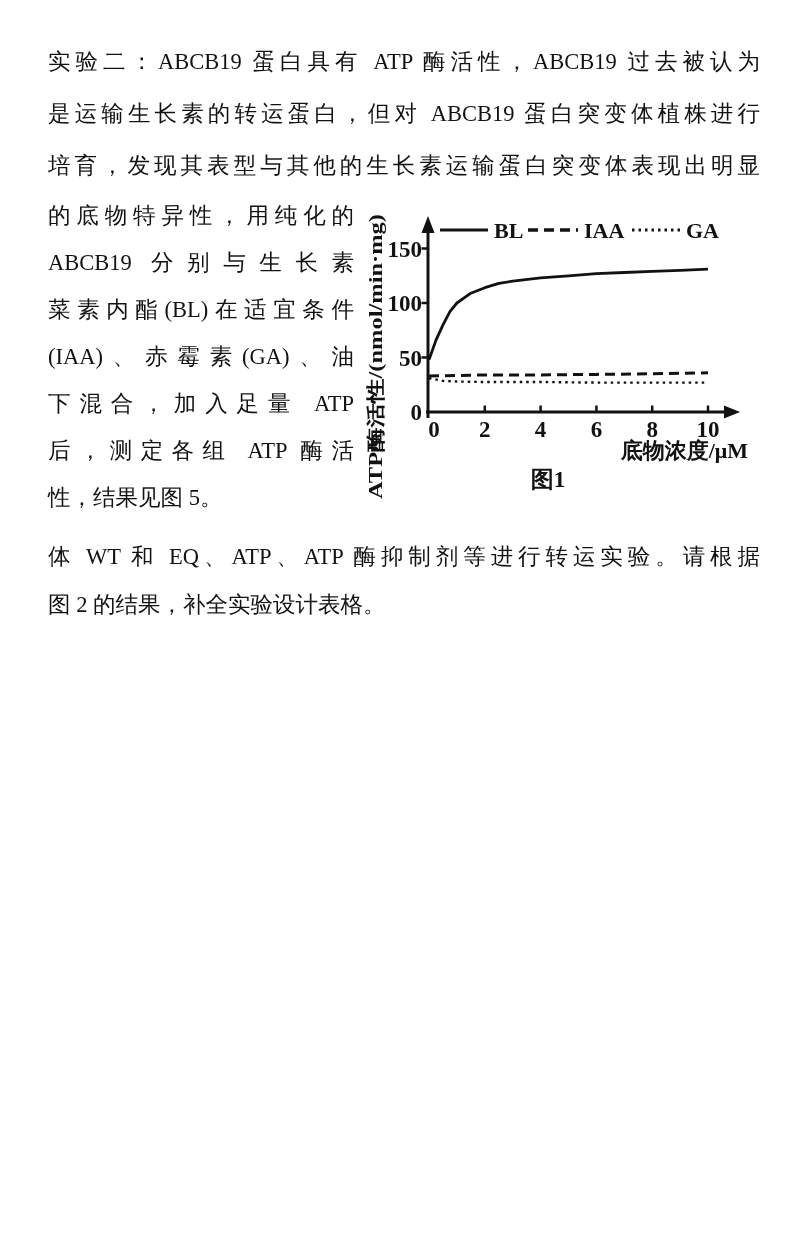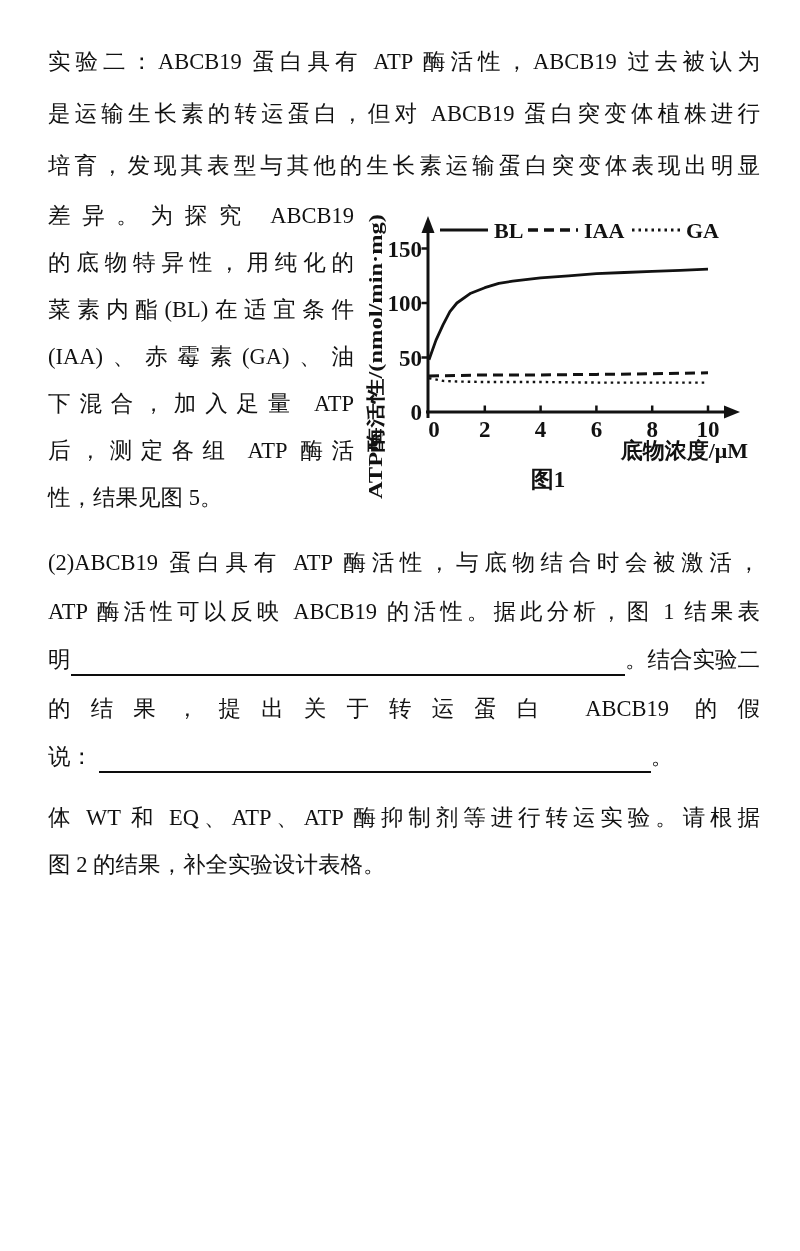--- a/index.html
+++ b/index.html
@@ -38,22 +38,22 @@
 <div class="page">
 
   <div>
     <div class="line j">实验二：ABCB19 蛋白具有 ATP 酶活性，ABCB19 过去被认为</div>
     <div class="line j">是运输生长素的转运蛋白，但对 ABCB19 蛋白突变体植株进行</div>
     <div class="line j">培育，发现其表型与其他的生长素运输蛋白突变体表现出明显</div>
   </div>
 
   <div class="row">
     <div class="col-left">
-      <div class="line j">差异。为探究 ABCB19</div>
       <div class="line j">的底物特异性，用纯化的</div>
+      <div class="line j">ABCB19 分别与生长素</div>
       <div class="line j">菜素内酯(BL)在适宜条件</div>
       <div class="line j">(IAA)、赤霉素(GA)、油</div>
       <div class="line j">下混合，加入足量 ATP</div>
       <div class="line j">后，测定各组 ATP 酶活</div>
       <div class="line">性，结果见图 5。</div>
     </div>
     <div class="fig">
       <svg id="figure-svg" width="412" height="300" viewBox="0 0 412 300">
           <line x1="72" y1="212" x2="72" y2="24" class="stroke" stroke-width="3"></line>
           <polygon points="72,10 65.5,27 78.5,27" fill="#121212"></polygon>
@@ -86,34 +86,19 @@
           <text x="228" y="32" font-size="22" text-anchor="start" font-weight="600">IAA</text>
           <line x1="276" y1="24" x2="324" y2="24" class="stroke" stroke-width="2.8" stroke-dasharray="2.5 4"></line>
           <text x="330" y="32" font-size="22" text-anchor="start" font-weight="600">GA</text>
           <text x="0" y="0" font-size="19" text-anchor="start" font-weight="600" transform="translate(26,293) rotate(-90)" textLength="285" lengthAdjust="spacingAndGlyphs">ATP酶活性/(nmol/min·mg)</text>
           <text x="392" y="252" font-size="22" text-anchor="end" font-weight="600">底物浓度/μM</text>
           <text x="192" y="281" font-size="23" text-anchor="middle" font-weight="700">图1</text>
         </svg>
     </div>
   </div>
 
-  <div class="q2">
-    <div class="line j">(2)ABCB19 蛋白具有 ATP 酶活性，与底物结合时会被激活，</div>
-    <div class="line j">ATP 酶活性可以反映 ABCB19 的活性。据此分析，图 1 结果表</div>
-    <div class="line blank">
-      <span>明</span>
-      <i class="ul"></i>
-      <span>。结合实验二</span>
-    </div>
-    <div class="line j">的结果，提出关于转运蛋白  ABCB19 的假</div>
-    <div class="line blank">
-      <span>说： </span>
-      <i class="ul fixedw"></i>
-      <span>。</span>
-    </div>
-  </div>
 
   <div class="p3">
     <div class="line j">体 WT 和 EQ、ATP、ATP 酶抑制剂等进行转运实验。请根据</div>
     <div class="line">图 2 的结果，补全实验设计表格。</div>
   </div>
 
 </div>
 
 </body></html>

